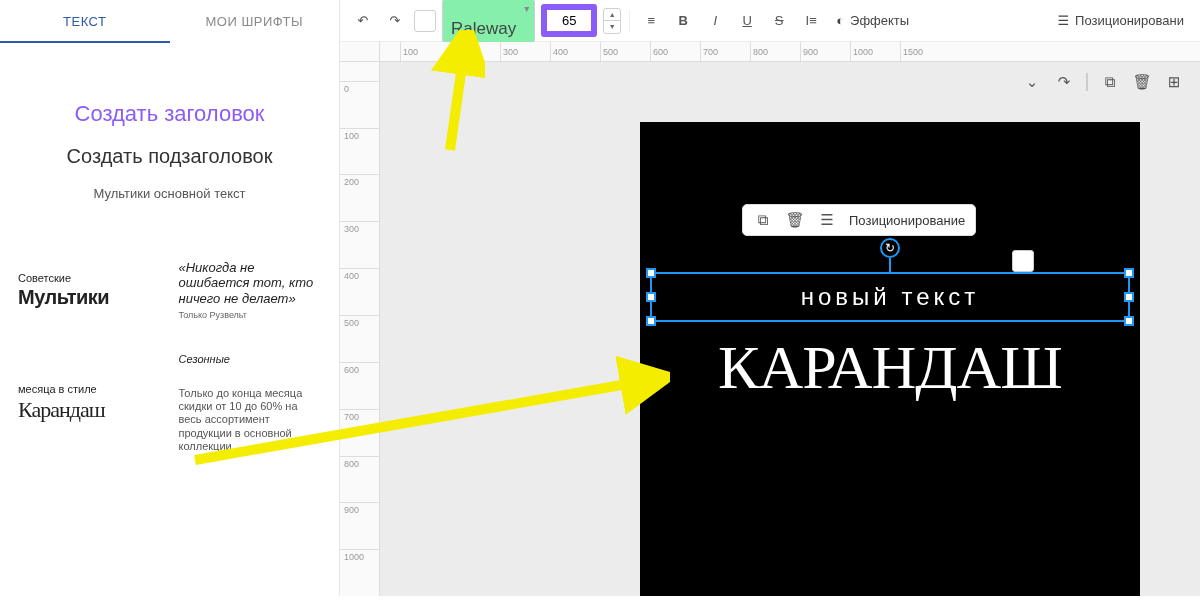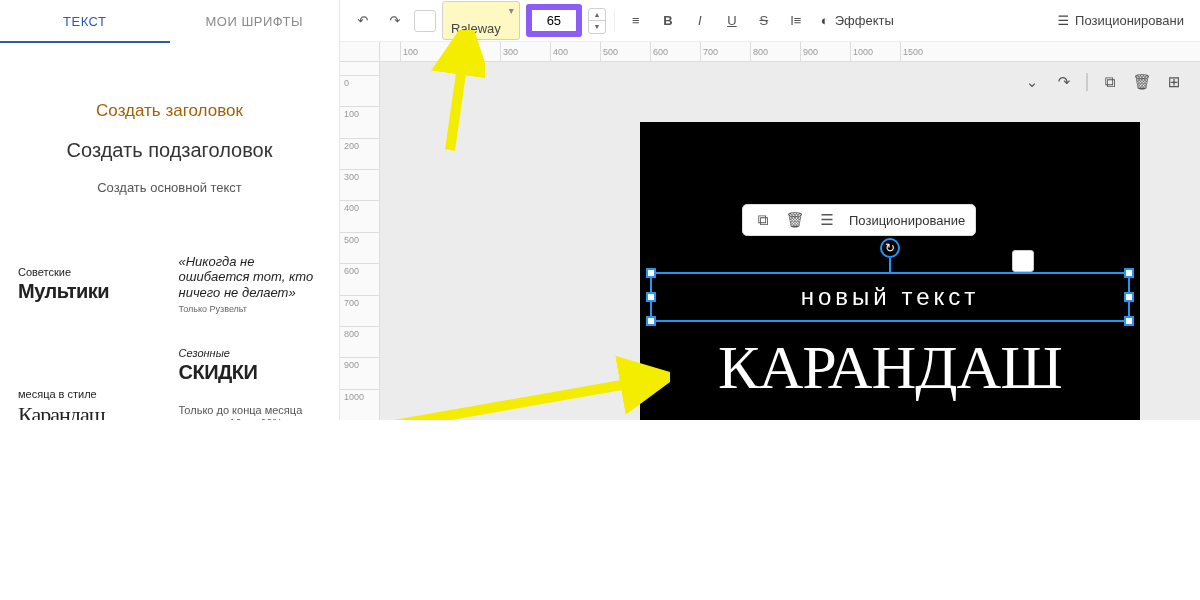--- a/index.html
+++ b/index.html
@@ -1,43 +1,43 @@
 <!DOCTYPE html>
 <html><head>
 <meta charset="utf-8">
 <style>
   * { box-sizing: border-box; margin: 0; padding: 0; }
   html, body { height: 100%; font-family: Arial, Helvetica, sans-serif; background: #fff; color: #333; }
-  .app { display: flex; width: 1200px; height: 420px; overflow: hidden; position: relative; }
+  .app { display: flex; width: 1200px; height: 596px; overflow: hidden; position: relative; }
 
   
   .left-panel { width: 340px; border-right: 1px solid #e6e6e6; background: #fff; display: flex; flex-direction: column; }
   .tabs { display: flex; }
   .tab { flex: 1; text-align: center; padding: 14px 0 12px; font-size: 13px; letter-spacing: .5px; color: #8a8a8a; cursor: pointer; border-bottom: 2px solid transparent; }
   .tab.active { color: #2e5aac; border-bottom: 2px solid #2e5aac; }
   .text-samples { padding: 30px 20px 10px; }
   .heading-sample { text-align: center; margin: 18px 0; cursor: pointer; }
-  .heading-sample.h1 { font-size: 17px; color: #a16207; margin-top: 28px; }
+  .heading-sample.h1 { font-size: 22px; color: #8b5cf6; margin-top: 28px; }
   .heading-sample.h2 { font-size: 20px; color: #333; }
   .heading-sample.h3 { font-size: 13px; color: #555; }
   .font-presets { display: grid; grid-template-columns: 1fr 1fr; gap: 28px 18px; padding: 26px 18px 20px; }
   .preset { font-size: 12px; color: #222; cursor: pointer; min-height: 70px; display: flex; flex-direction: column; justify-content: center; }
   .preset .small { font-size: 11px; color: #222; margin-bottom: 2px; }
   .preset .bold { font-weight: 700; font-size: 20px; letter-spacing: -0.5px; }
   .preset .italic { font-style: italic; font-size: 13px; line-height: 1.2; }
   .preset .tiny { font-size: 9px; color: #666; margin-top: 4px; }
   .preset .pencil { font-size: 22px; font-family: 'Times New Roman', serif; letter-spacing: -1px; font-weight: 400; }
   .preset .disc { font-size: 11px; color: #555; line-height: 1.2; margin-top: 20px; }
 
   
   .main { flex: 1; display: flex; flex-direction: column; background: #fff; position: relative; }
   .toolbar { display: flex; align-items: center; gap: 6px; height: 42px; padding: 0 10px; border-bottom: 1px solid #eee; font-size: 13px; color: #444; }
   .tb-btn { width: 26px; height: 26px; display: flex; align-items: center; justify-content: center; border-radius: 3px; cursor: pointer; color: #555; }
   .tb-divider { width: 1px; height: 22px; background: #eee; margin: 0 2px; }
-  .tb-select { border: 1px solid #d0d0d0; border-radius: 3px; padding: 19px 18px 3px 8px; font-size: 13px; background: #fef9c3; cursor: pointer; position: relative; }
+  .tb-select { border: 1px solid #d0d0d0; border-radius: 3px; padding: 19px 18px 3px 8px; font-size: 17px; background: #86efac; cursor: pointer; position: relative; }
   .tb-select::after { content: "▾"; position: absolute; right: 5px; top: 3px; font-size: 10px; color: #888; }
   .tb-num { display: flex; align-items: center; border: 6px solid #8b5cf6; border-radius: 3px; overflow: hidden; }
   .tb-num input { width: 44px; border: none; text-align: center; font-size: 13px; padding: 3px 0; outline: none; }
   .tb-stepper { border: 1px solid #d0d0d0; border-radius: 3px; display: flex; flex-direction: column; width: 18px; height: 26px; }
   .tb-stepper div { flex: 1; display:flex; align-items:center; justify-content:center; font-size:7px; cursor:pointer; color:#666;}
   .tb-stepper div:first-child { border-bottom:1px solid #d0d0d0; }
   .color-swatch { width: 22px; height: 22px; border: 1px solid #d0d0d0; border-radius: 3px; cursor: pointer; background: #fff; }
   .tb-text { display:flex; align-items:center; gap:6px; padding:0 6px; cursor:pointer;}
   .spacer { flex: 1; }
 
@@ -83,38 +83,37 @@
 <div class="app">
 
   <div class="left-panel">
     <div class="tabs">
       <div class="tab active">ТЕКСТ</div>
       <div class="tab">МОИ ШРИФТЫ</div>
     </div>
     <div class="text-samples">
       <div class="heading-sample h1">Создать заголовок</div>
       <div class="heading-sample h2">Создать подзаголовок</div>
-      <div class="heading-sample h3">Создать основной текст</div>
+      <div class="heading-sample h3">Мультики основной текст</div>
     </div>
     <div class="font-presets">
       <div class="preset">
         <div class="small">Советские</div>
         <div class="bold">Мультики</div>
       </div>
       <div class="preset">
         <div class="italic">«Никогда не ошибается тот, кто ничего не делает»</div>
         <div class="tiny">Только Рузвельт</div>
       </div>
       <div class="preset">
         <div class="small">месяца в стиле</div>
         <div class="pencil">Карандаш</div>
       </div>
       <div class="preset">
         <div class="small" style="font-style:italic">Сезонные</div>
-        <div class="bold">СКИДКИ</div>
         <div class="disc">Только до конца месяца скидки от 10 до 60% на весь ассортимент продукции в основной коллекции</div>
       </div>
     </div>
   </div>
 
   <div class="main">
 
     <div class="toolbar">
       <div class="tb-btn">↶</div>
       <div class="tb-btn">↷</div>

